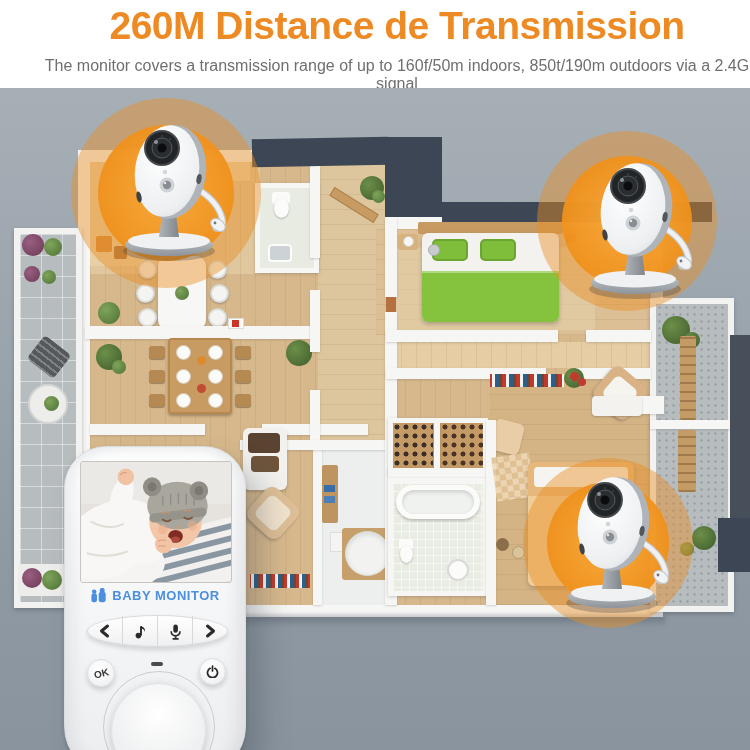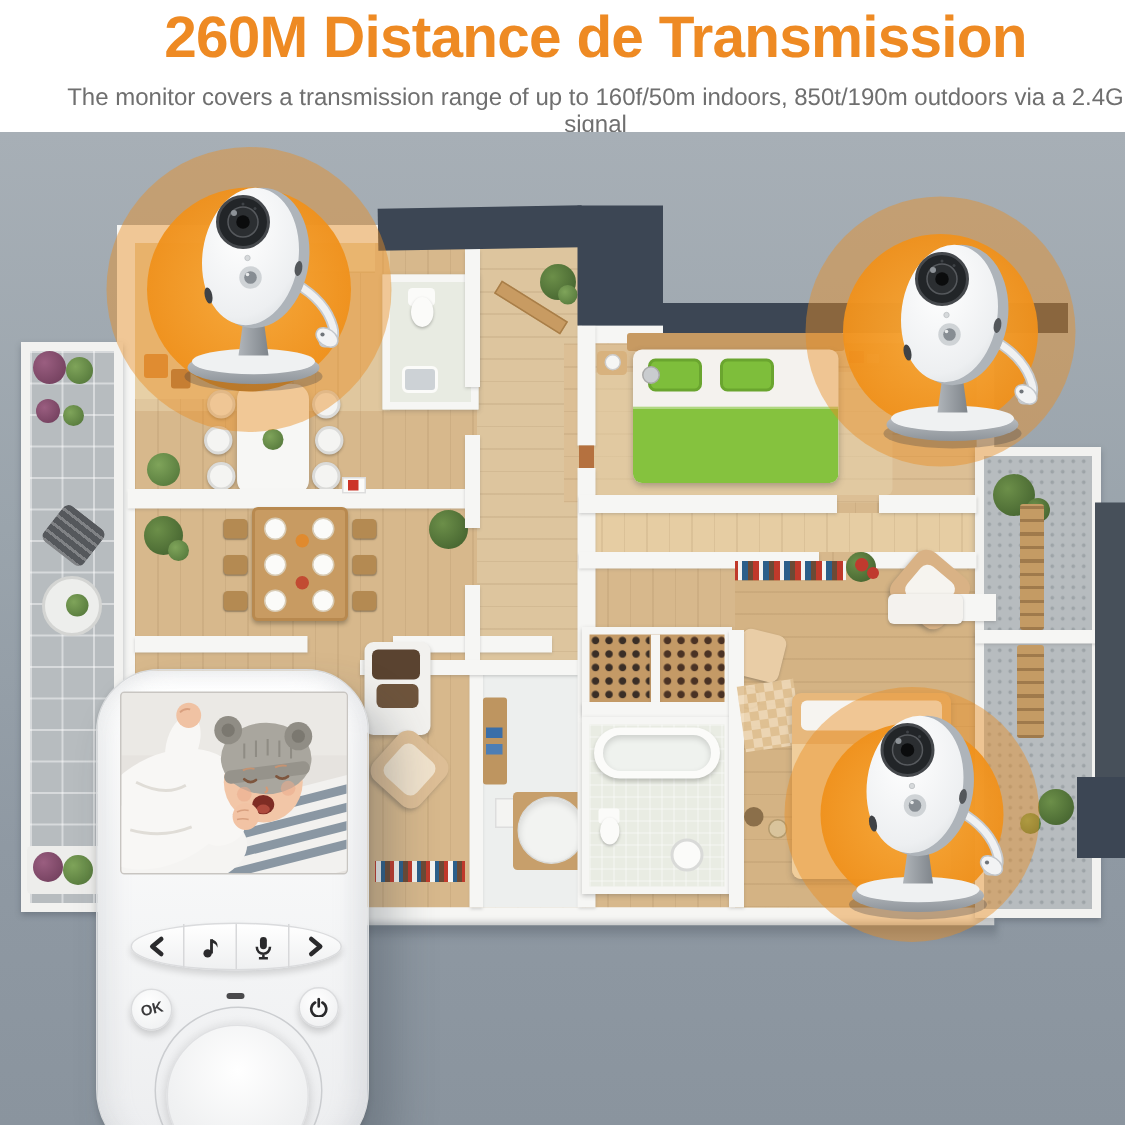--- a/index.html
+++ b/index.html
@@ -356,20 +356,31 @@
         <path d="M105 50 q4 -2 8 -1" stroke="#C59372" stroke-width="1.3" fill="none"></path>
         <path d="M99 63 q2 3 -1 4" stroke="#D49A77" stroke-width="1.4" fill="none"></path>
         <ellipse cx="97" cy="75" rx="7.5" ry="6.5" fill="#7E2C24"></ellipse>
         <ellipse cx="97" cy="78" rx="4.5" ry="3" fill="#AE4A3D"></ellipse>
         <ellipse cx="70" cy="92" rx="15" ry="10" fill="#F8F7F5" transform="rotate(-20 70 92)"></ellipse>
         <circle cx="85" cy="83" r="9" fill="#F2C3A4"></circle>
         <path d="M79 80 q4 -2 8 -1 M79 85 q4 -1 8 0" stroke="#D9A07F" stroke-width="1.1" fill="none"></path>
       </svg>
     </div>
 
+    <div class="a" id="brandrow">
+      <svg width="17" height="15" viewBox="0 0 17 15">
+        <g fill="#4A8FE0">
+          <circle cx="4.2" cy="3.8" r="2.3"></circle>
+          <rect x="1.4" y="5.6" width="5.6" height="8.6" rx="2.2"></rect>
+          <circle cx="12.2" cy="2.4" r="2.5"></circle>
+          <rect x="8.7" y="3.8" width="7" height="10.4" rx="2.6"></rect>
+        </g>
+      </svg>
+      <span id="brandtext">BABY MONITOR</span>
+    </div>
 
     <div class="a" id="pill">
       <div class="pillcell">
         <svg width="18" height="18" viewBox="0 0 18 18">
           <path d="M11.5 4 L5.5 9 L11.5 14" fill="none" stroke="#2A2A2C" stroke-width="3" stroke-linecap="round" stroke-linejoin="round"></path>
         </svg>
       </div>
       <div class="pillcell">
         <svg width="18" height="18" viewBox="0 0 18 18">
           <circle cx="7.4" cy="13.6" r="2.8" fill="#2A2A2C"></circle>

